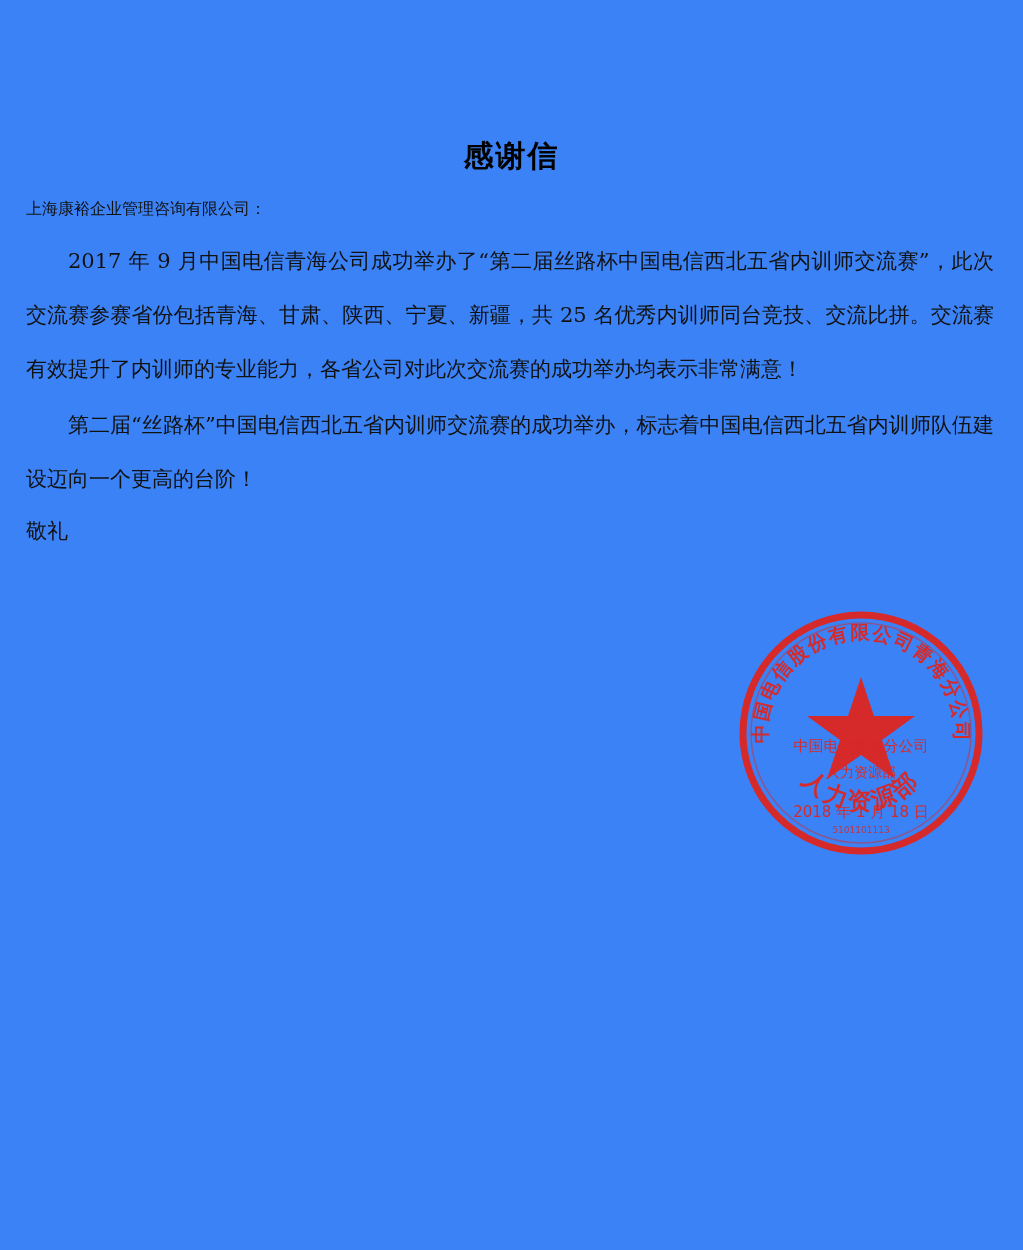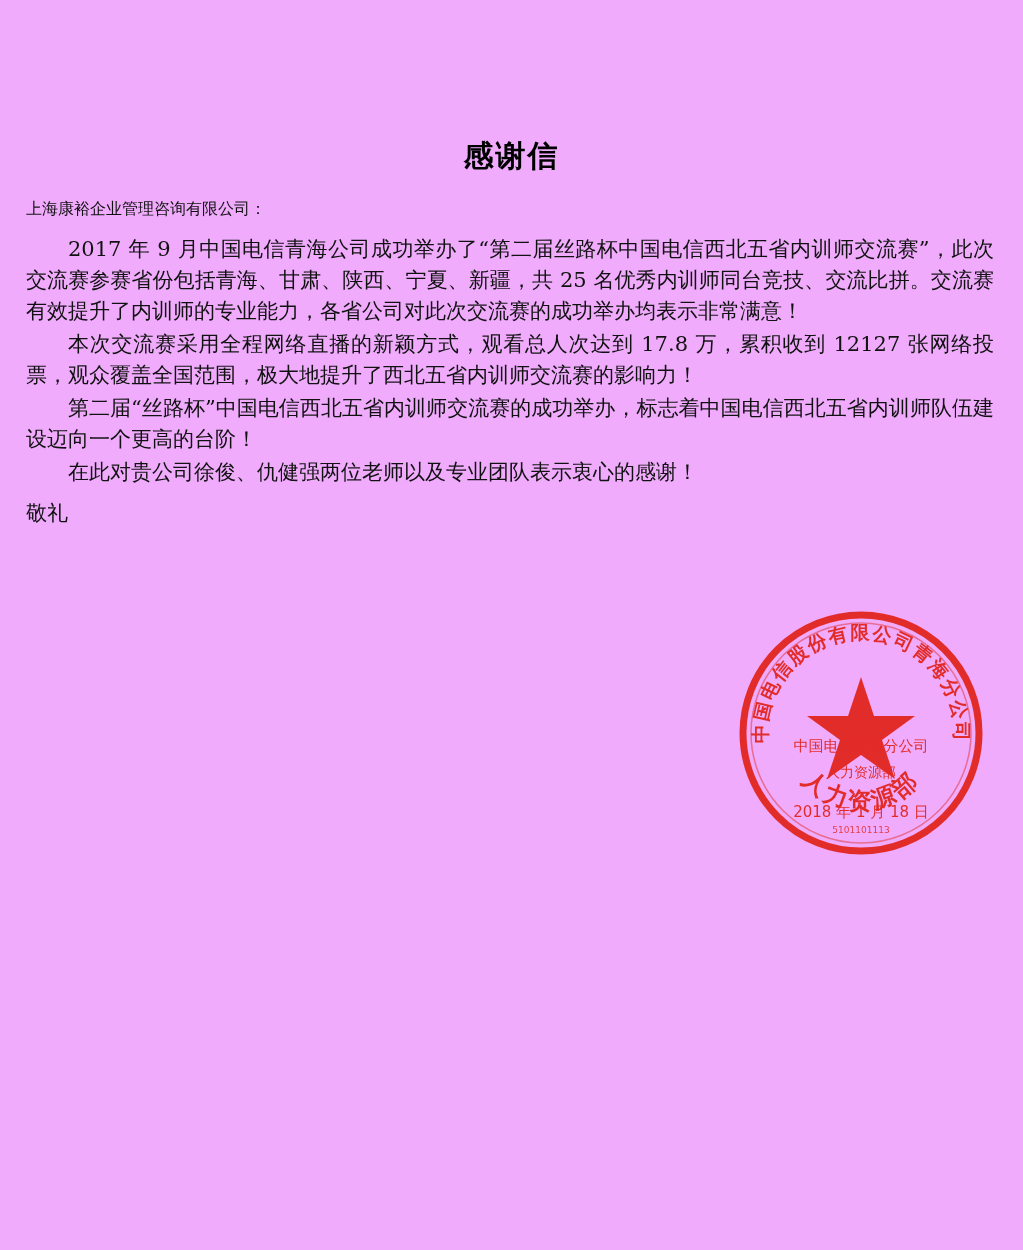--- a/index.html
+++ b/index.html
@@ -15,21 +15,21 @@
     color: #111111;
     overflow: hidden;
   }
 
   .page {
     position: absolute;
     left: 0;
     top: 0;
     width: 1023px;
     height: 1250px;
-    background: #f0abfc;
+    background: #3b82f6;
   }
 
   .doc-title {
     position: absolute;
     top: 136px;
     left: 0;
     width: 1023px;
     text-align: center;
     font-size: 30px;
     font-weight: bold;
@@ -46,21 +46,21 @@
 
   .salutation {
     font-size: 16px;
     line-height: 38px;
     color: #111;
     margin-bottom: 6px;
   }
 
   p.para {
     font-size: 21px;
-    line-height: 31px;
+    line-height: 54px;
     margin: 0 0 2px 0;
     text-align: justify;
     text-justify: inter-ideograph;
     text-indent: 2em;
     color: #111;
   }
 
   .closing-1 {
     font-size: 21px;
     line-height: 46px;
@@ -98,23 +98,21 @@
 
 <div class="page">
 
   <div class="doc-title">感谢信</div>
 
   <div class="body-block">
 
     <div class="salutation">上海康裕企业管理咨询有限公司：</div>
 
     <p class="para">2017 年 9 月中国电信青海公司成功举办了“第二届丝路杯中国电信西北五省内训师交流赛”，此次交流赛参赛省份包括青海、甘肃、陕西、宁夏、新疆，共 25 名优秀内训师同台竞技、交流比拼。交流赛有效提升了内训师的专业能力，各省公司对此次交流赛的成功举办均表示非常满意！</p>
-    <p class="para">本次交流赛采用全程网络直播的新颖方式，观看总人次达到 17.8 万，累积收到 12127 张网络投票，观众覆盖全国范围，极大地提升了西北五省内训师交流赛的影响力！</p>
     <p class="para">第二届“丝路杯”中国电信西北五省内训师交流赛的成功举办，标志着中国电信西北五省内训师队伍建设迈向一个更高的台阶！</p>
-    <p class="para">在此对贵公司徐俊、仇健强两位老师以及专业团队表示衷心的感谢！</p>
 
     <div class="closing-2">敬礼</div>
 
   </div>
 
   <div class="seal">
     <svg viewBox="0 0 248 248" xmlns="http://www.w3.org/2000/svg">
       <defs>
         <path id="arcTop" d="M 30 124 A 94 94 0 0 1 218 124" fill="none"></path>
         <path id="arcBottom" d="M 48 124 A 76 76 0 0 0 200 124" fill="none"></path>

